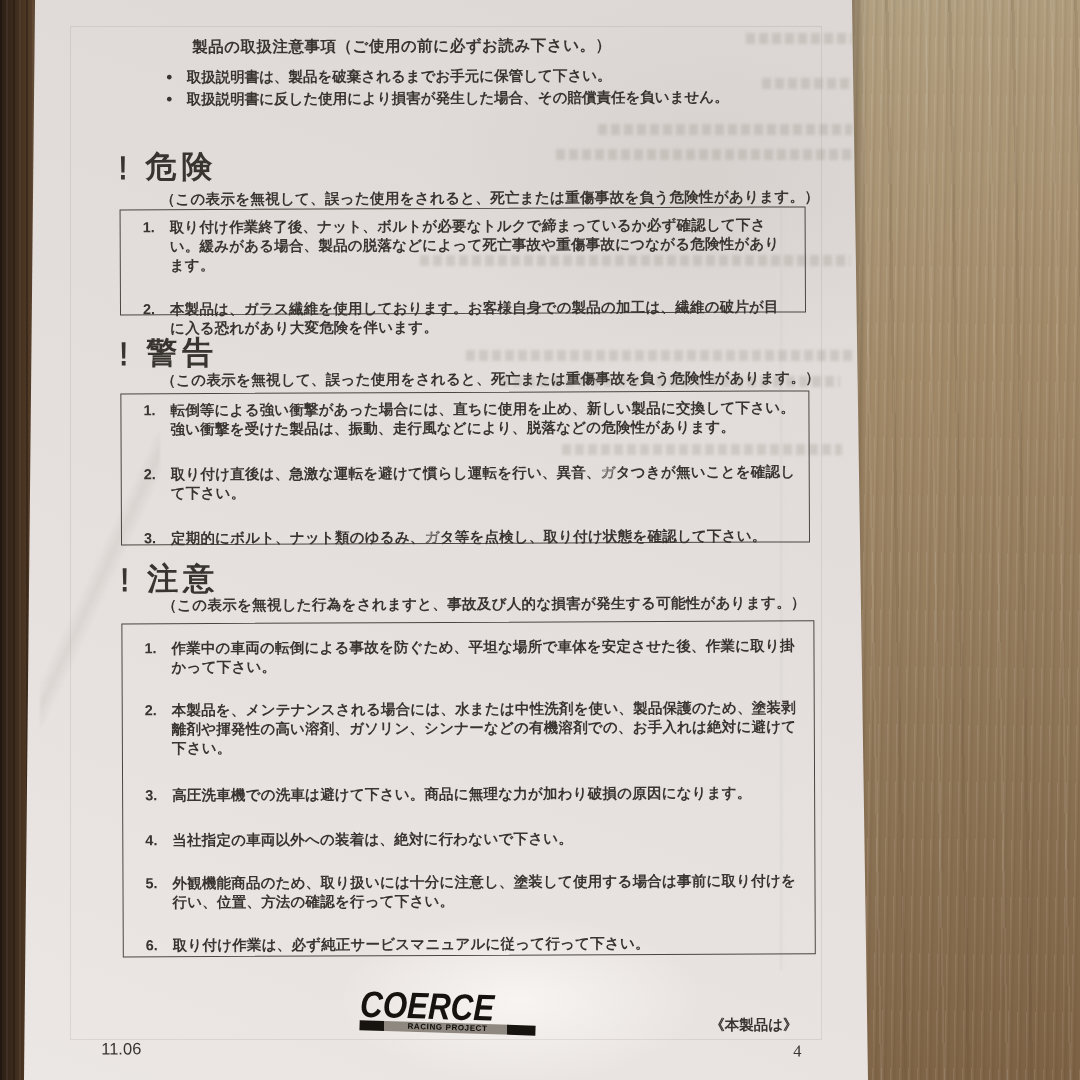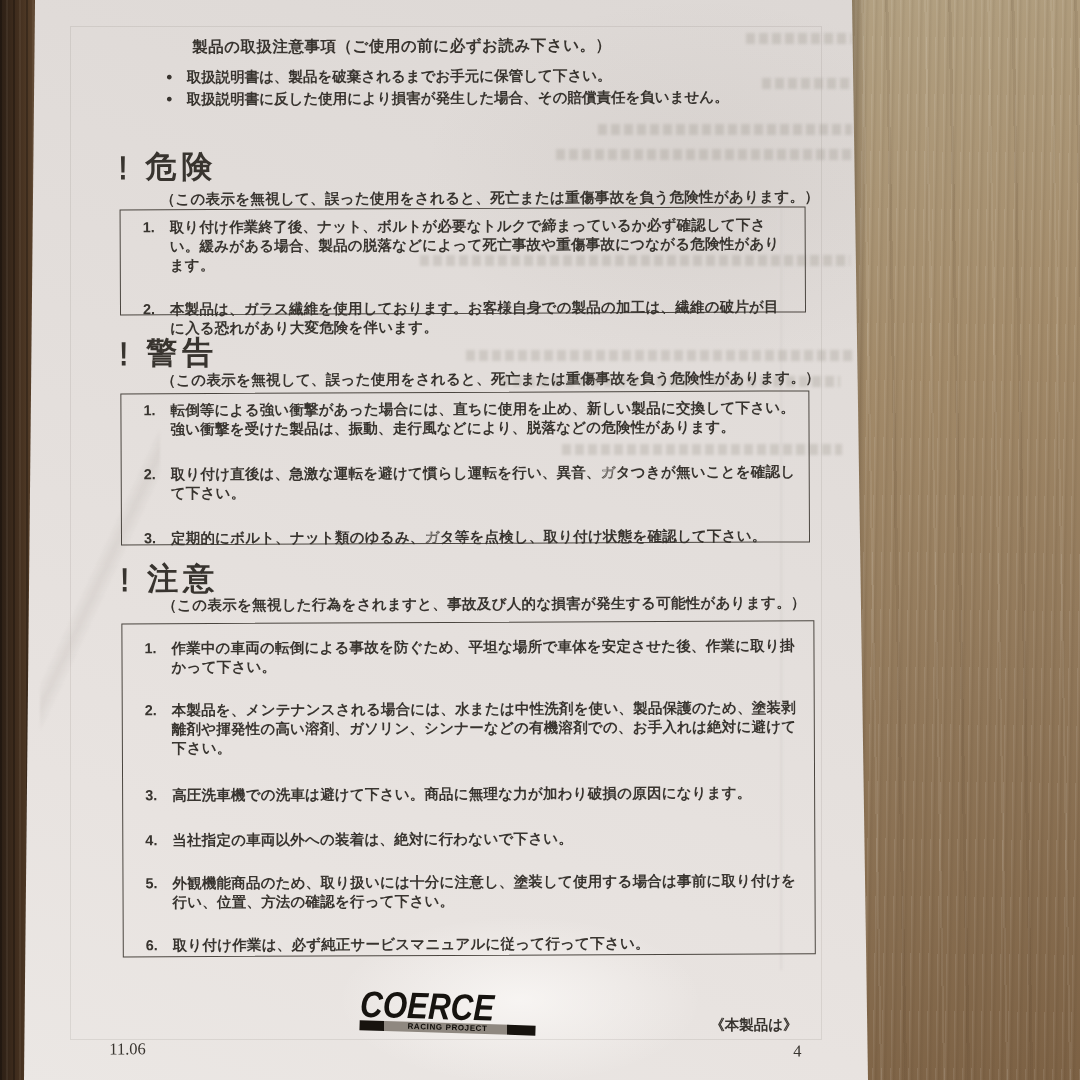--- a/index.html
+++ b/index.html
@@ -74,21 +74,21 @@
 
   
   .logo{position:absolute;left:358px;top:988px;width:176px;transform:rotate(2deg);}
   .logo .word{font-size:33px;font-weight:900;font-style:italic;letter-spacing:0px;
     color:#16130f;transform:scaleX(0.95) scaleY(1.12);transform-origin:left top;line-height:1;white-space:nowrap;}
   .logo .band{margin-top:2px;height:10px;display:flex;align-items:center;justify-content:center;
     background:linear-gradient(90deg,#17130e 0 14%,#8f8880 14% 84%,#17130e 84% 100%);}
   .logo .band span{font-size:8px;font-weight:800;letter-spacing:.6px;color:#100d09;line-height:1;}
   .no-copy{position:absolute;left:708px;top:1017px;font-size:14.5px;font-weight:600;}
   .rev{position:absolute;left:99px;top:1038px;font-size:16.5px;
-    font-family:Liberation Serif, serif;margin-left:8px;}
+    font-family:Liberation Sans, sans-serif;}
   .pageno{position:absolute;left:791px;top:1043px;font-size:16.5px;
     font-family:"Liberation Serif","DejaVu Serif",serif;}
 </style>
 </head>
 <body>
 
 <div class="stage">
   <div class="wood-right"></div>
   <div class="wood-left"></div>
   <div class="sheet-shadow"></div>

